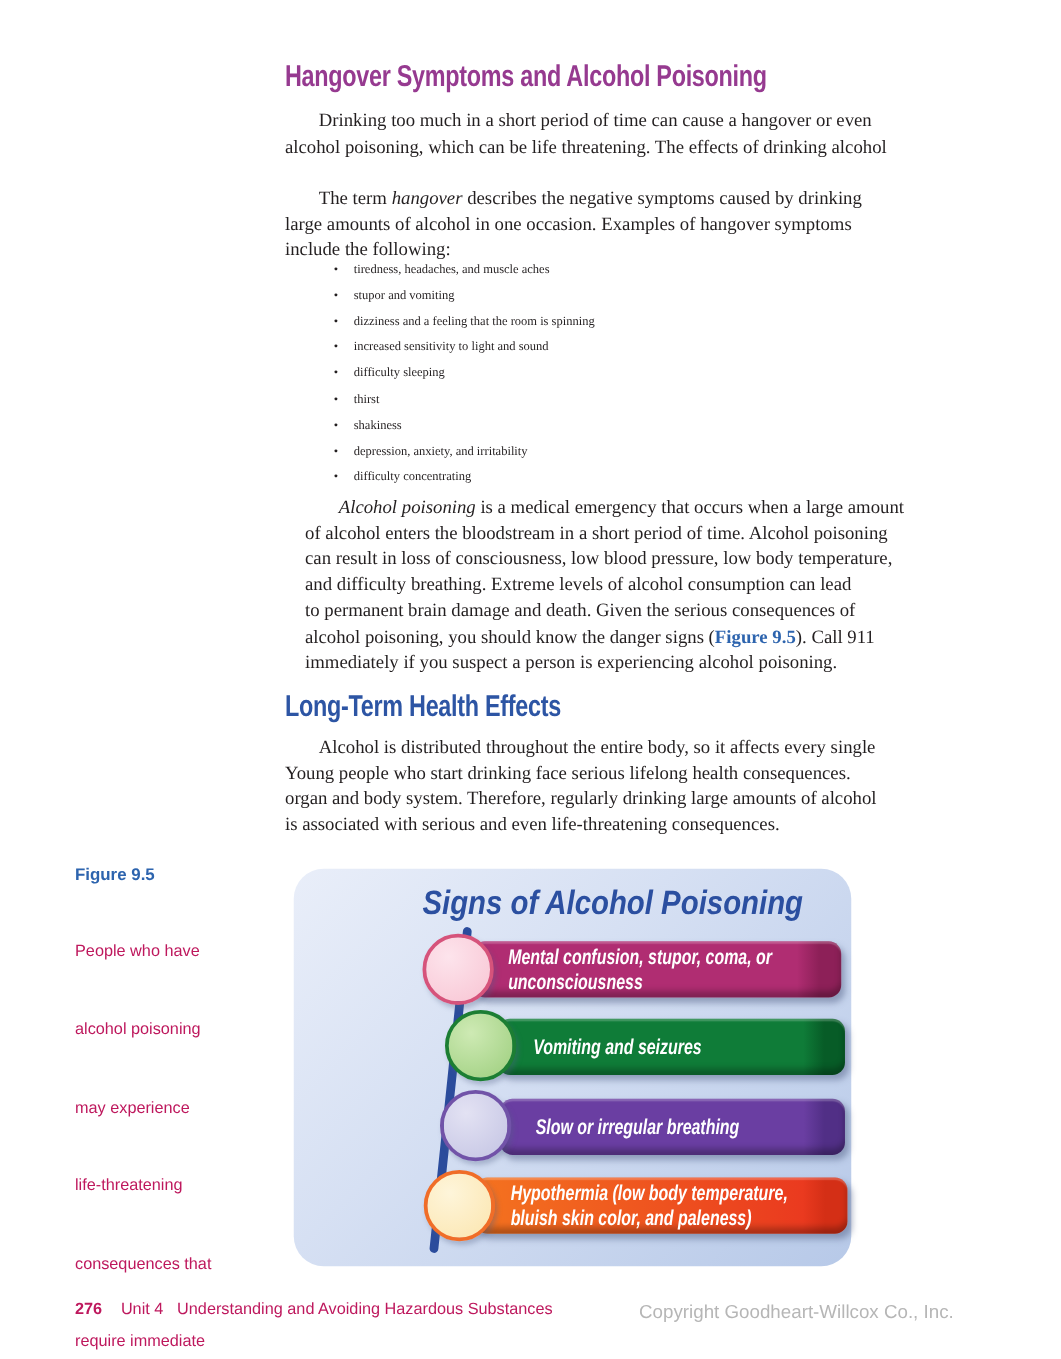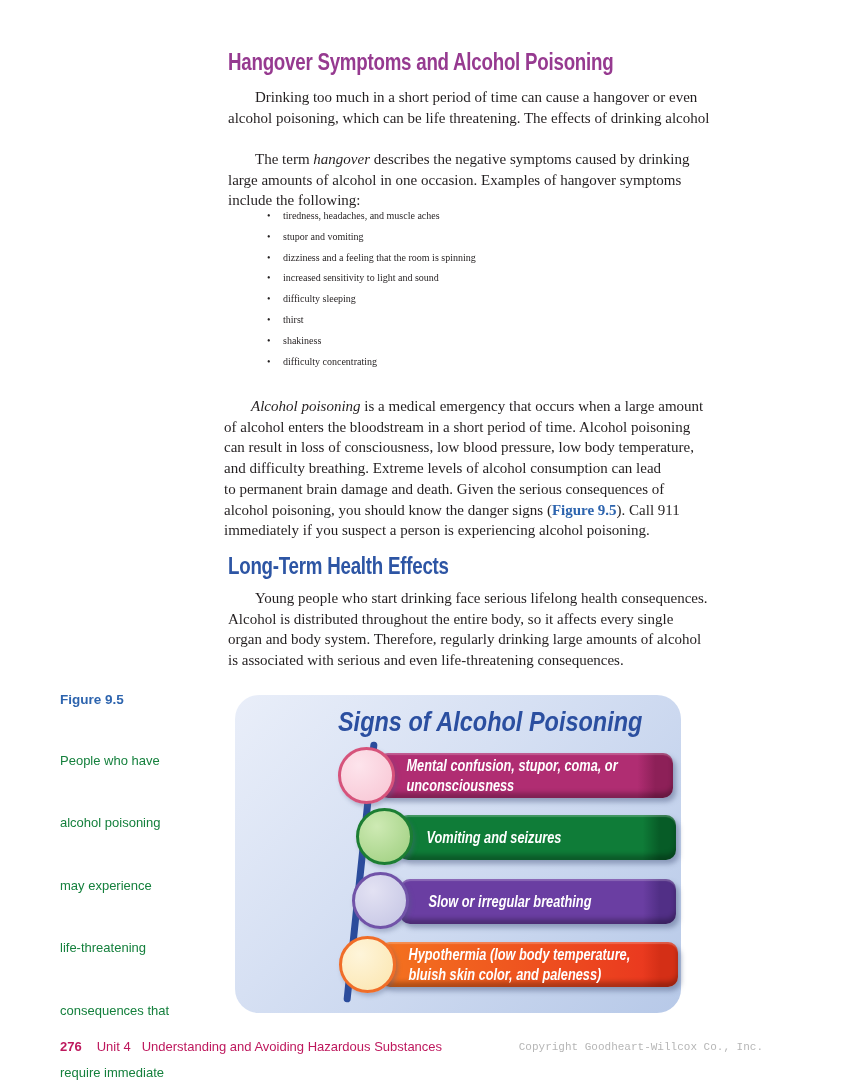--- a/index.html
+++ b/index.html
@@ -29,21 +29,21 @@
   .bullets .bullet {
     position:relative; padding-left:55px; font-size:10px; line-height:20.8px; white-space:nowrap;
   }
   .bullets .bullet::before {
     content:"\2022"; position:absolute; left:39px; top:0;
   }
 
   
   .caption { width:172px; font-family:"Liberation Sans", sans-serif; }
   .cap-label { color:var(--c-figref,#2d64ae); font-weight:bold; font-size:13.5px; margin-bottom:4px; }
-  .caption .line { font-size:13px; line-height:16.4px; color:#15803d; white-space:nowrap;margin-top:46px; }
+  .caption .line { font-size:13px; line-height:16.4px; color:#be185d; white-space:nowrap;margin-top:46px; }
 
   
   .fig-panel {
     left:235px; top:695px; width:446px; height:318px; border-radius:24px;
   }
   .fig-title {
     position:absolute; top:12px; left:0; right:0; text-align:center; padding-left:74px;
     font-family:"Liberation Sans", sans-serif; font-weight:bold; font-size:27px;
     white-space:nowrap; transform:scaleX(0.87); transform-origin:center;
   }
@@ -67,21 +67,21 @@
   .circle {
     position:absolute; width:57px; height:57px; border-radius:50%; z-index:3;
     box-shadow:2px 3px 4px rgba(84,98,135,0.35);
     box-sizing:border-box;
   }
 
   
   .footer-left { font-family:"Liberation Sans", sans-serif; font-size:13px; color:#be185d; white-space:nowrap; }
   .footer-left .pgnum { font-weight:bold; margin-right:15px; }
   .footer-left .unit  { margin-right:11px; }
-  .footer-right { font-family:Liberation Mono, monospace; font-size:11px; color:#b6b6b6; white-space:nowrap; }
+  .footer-right { font-family:Liberation Sans, sans-serif; font-size:15px; color:#b6b6b6; white-space:nowrap; }
 </style>
 </head>
 <body>
 
 <div class="page">
 
   <div class="abs h-purple" style="left:228px; top:48px;">Hangover Symptoms and Alcohol Poisoning</div>
 
   <div class="abs para" style="left:228px; top:87px;">
       <div class="line"><span>Drinking too much in a short period of time can cause a hangover or even</span></div>
@@ -95,38 +95,39 @@
     </div>
 
   <div class="abs bullets" style="left:228px; top:206px;">
       <div class="bullet">tiredness, headaches, and muscle aches</div>
       <div class="bullet">stupor and vomiting</div>
       <div class="bullet">dizziness and a feeling that the room is spinning</div>
       <div class="bullet">increased sensitivity to light and sound</div>
       <div class="bullet">difficulty sleeping</div>
       <div class="bullet">thirst</div>
       <div class="bullet">shakiness</div>
+      <div class="bullet">depression, anxiety, and irritability</div>
       <div class="bullet">difficulty concentrating</div>
     </div>
 
-  <div class="abs para" style="left:224px; top:396px;">
+  <div class="abs para" style="left:244px; top:396px;">
       <div class="line"><span class="it">Alcohol poisoning</span><span> is a medical emergency that occurs when a large amount</span></div>
       <div class="line"><span>of alcohol enters the bloodstream in a short period of time. Alcohol poisoning</span></div>
       <div class="line"><span>can result in loss of consciousness, low blood pressure, low body temperature,</span></div>
       <div class="line"><span>and difficulty breathing. Extreme levels of alcohol consumption can lead</span></div>
       <div class="line"><span>to permanent brain damage and death. Given the serious consequences of</span></div>
       <div class="line"><span>alcohol poisoning, you should know the danger signs (</span><span class="figref">Figure 9.5</span><span>). Call 911</span></div>
       <div class="line"><span>immediately if you suspect a person is experiencing alcohol poisoning.</span></div>
     </div>
 
   <div class="abs h-blue" style="left:228px; top:552px;">Long-Term Health Effects</div>
 
   <div class="abs para" style="left:228px; top:588px;">
+      <div class="line"><span>Alcohol is distributed throughout the entire body, so it affects every single</span></div>
       <div class="line"><span>Young people who start drinking face serious lifelong health consequences.</span></div>
-      <div class="line"><span>Alcohol is distributed throughout the entire body, so it affects every single</span></div>
       <div class="line"><span>organ and body system. Therefore, regularly drinking large amounts of alcohol</span></div>
       <div class="line"><span>is associated with serious and even life-threatening consequences.</span></div>
     </div>
 
   <div class="abs caption" style="left:60px; top:692px;">
     <div class="cap-label">Figure 9.5</div>
     <div>
         <div class="line"><span>People who have</span></div>
         <div class="line"><span>alcohol poisoning</span></div>
         <div class="line"><span>may experience</span></div>

